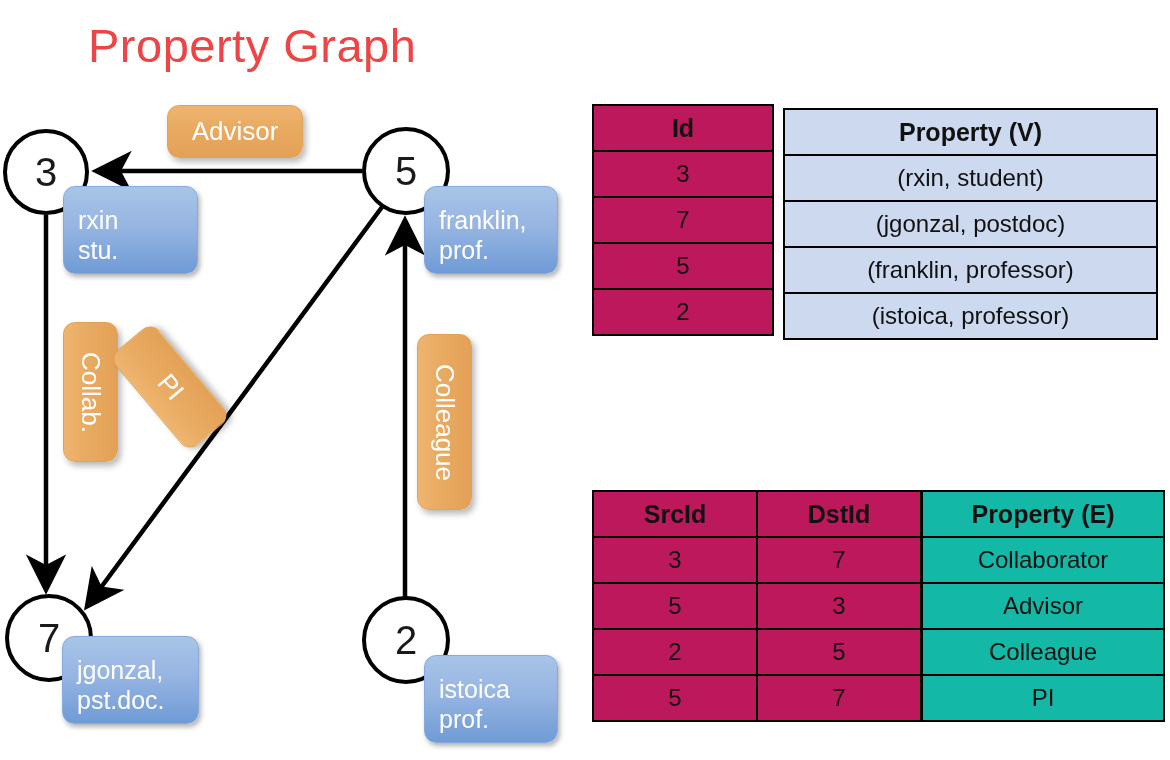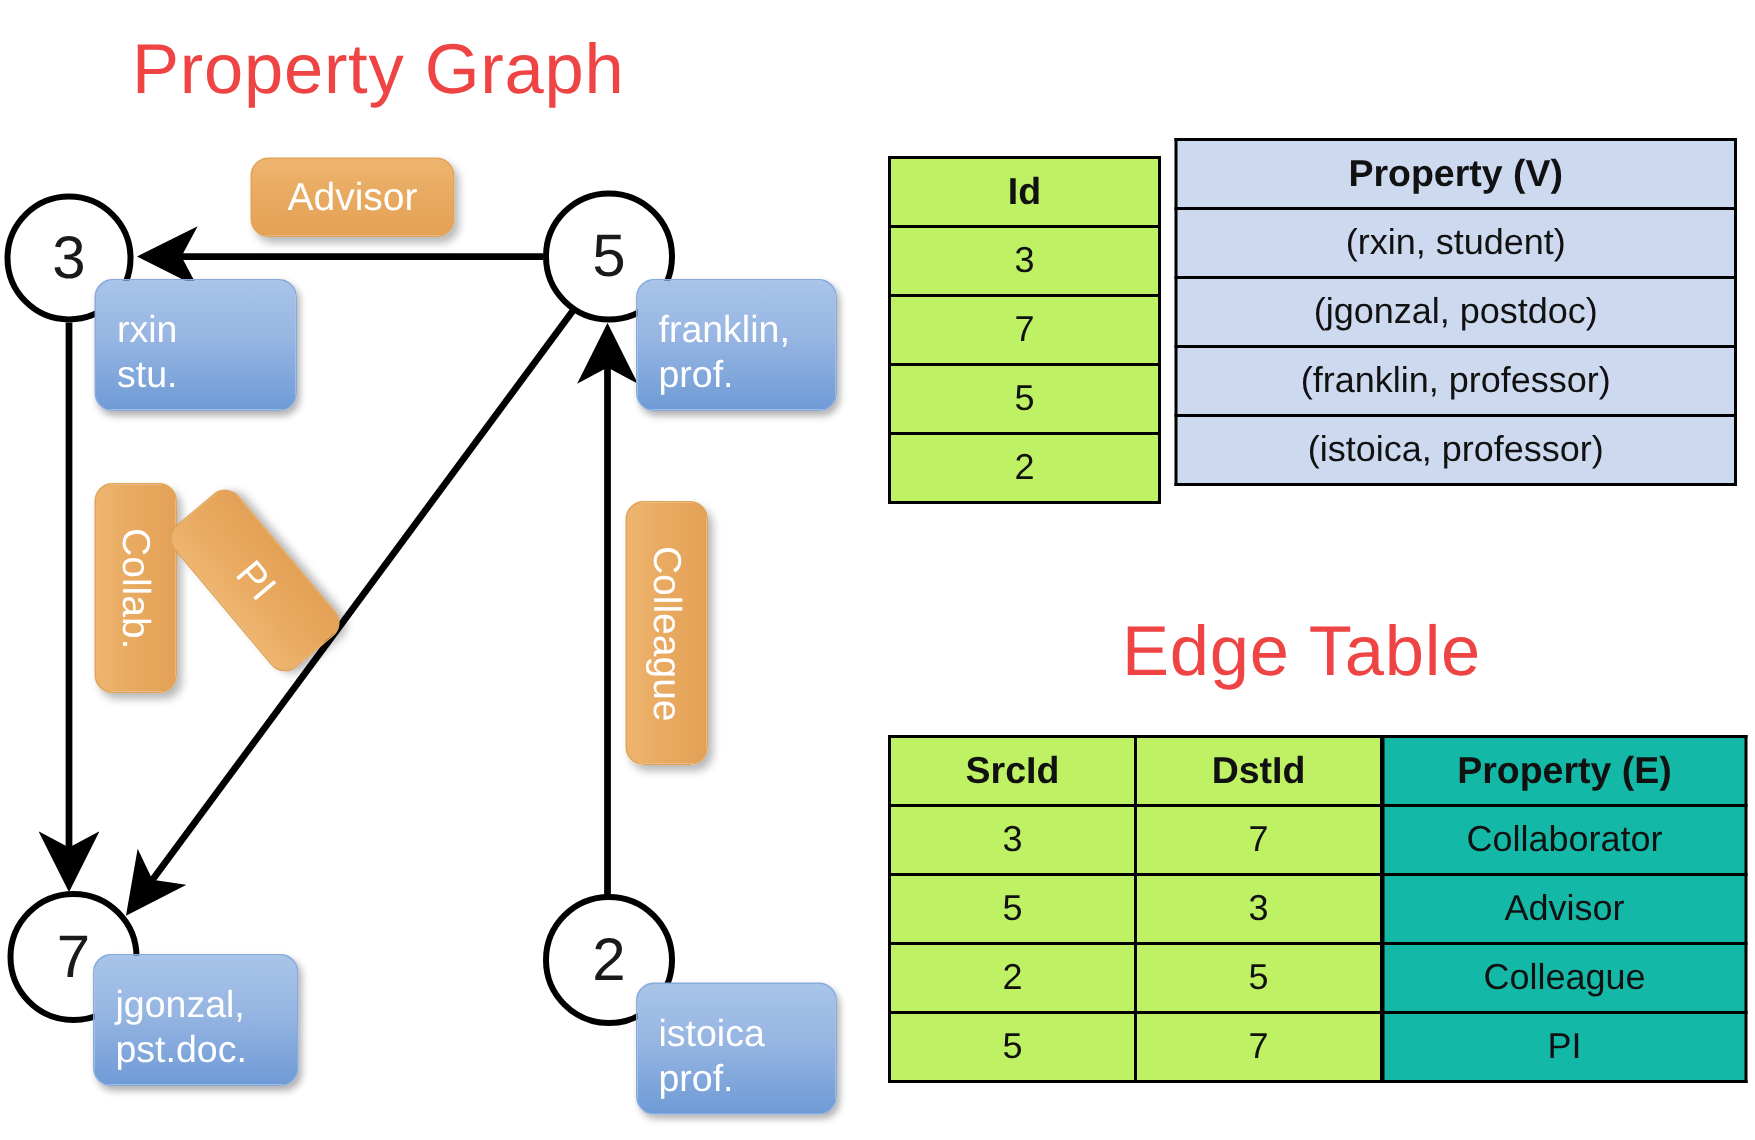--- a/index.html
+++ b/index.html
@@ -86,21 +86,21 @@
     position:absolute;
     border-collapse:collapse;
     table-layout:fixed;
     font-size:24px;
     font-weight:300;
     color:#111;
   }
   .tbl td,.tbl th{
     border:2px solid #000;
     text-align:center;
-    background:#bef264;
+    background:#be185d;
     font-weight:300;
     padding:0;
     height:44px;
   }
   .tbl th{font-weight:bold;font-size:25px;}
   .tbl .blue{background:#ccd9ef;}
   .tbl .peach{background:#14b8a6;}
 </style>
 </head>
 <body>
@@ -189,41 +189,40 @@
     </tr>
     <tr>
       <td>5</td>
     </tr>
     <tr>
       <td>2</td>
     </tr>
   </tbody>
     </table>
 
-  <table class="tbl" style="left:783px;top:92px;width:375px;">
+  <table class="tbl" style="left:783px;top:108px;width:375px;">
     <tbody>
         <tr>
       <th class="blue">Property (V)</th>
     </tr>
     <tr>
       <td class="blue">(rxin, student)</td>
     </tr>
     <tr>
       <td class="blue">(jgonzal, postdoc)</td>
     </tr>
     <tr>
       <td class="blue">(franklin, professor)</td>
     </tr>
     <tr>
       <td class="blue">(istoica, professor)</td>
     </tr>
   </tbody>
     </table>
 
-  <div class="big-title" id="title-edge-table">Edge Table</div>
 
   <table class="tbl" style="left:592px;top:490px;width:324px;">
     <tbody>
         <tr>
       <th style="width:162px;">SrcId</th>
       <th style="width:162px;text-align:center;">DstId</th>
     </tr>
     <tr>
       <td>3</td>
       <td>7</td>

